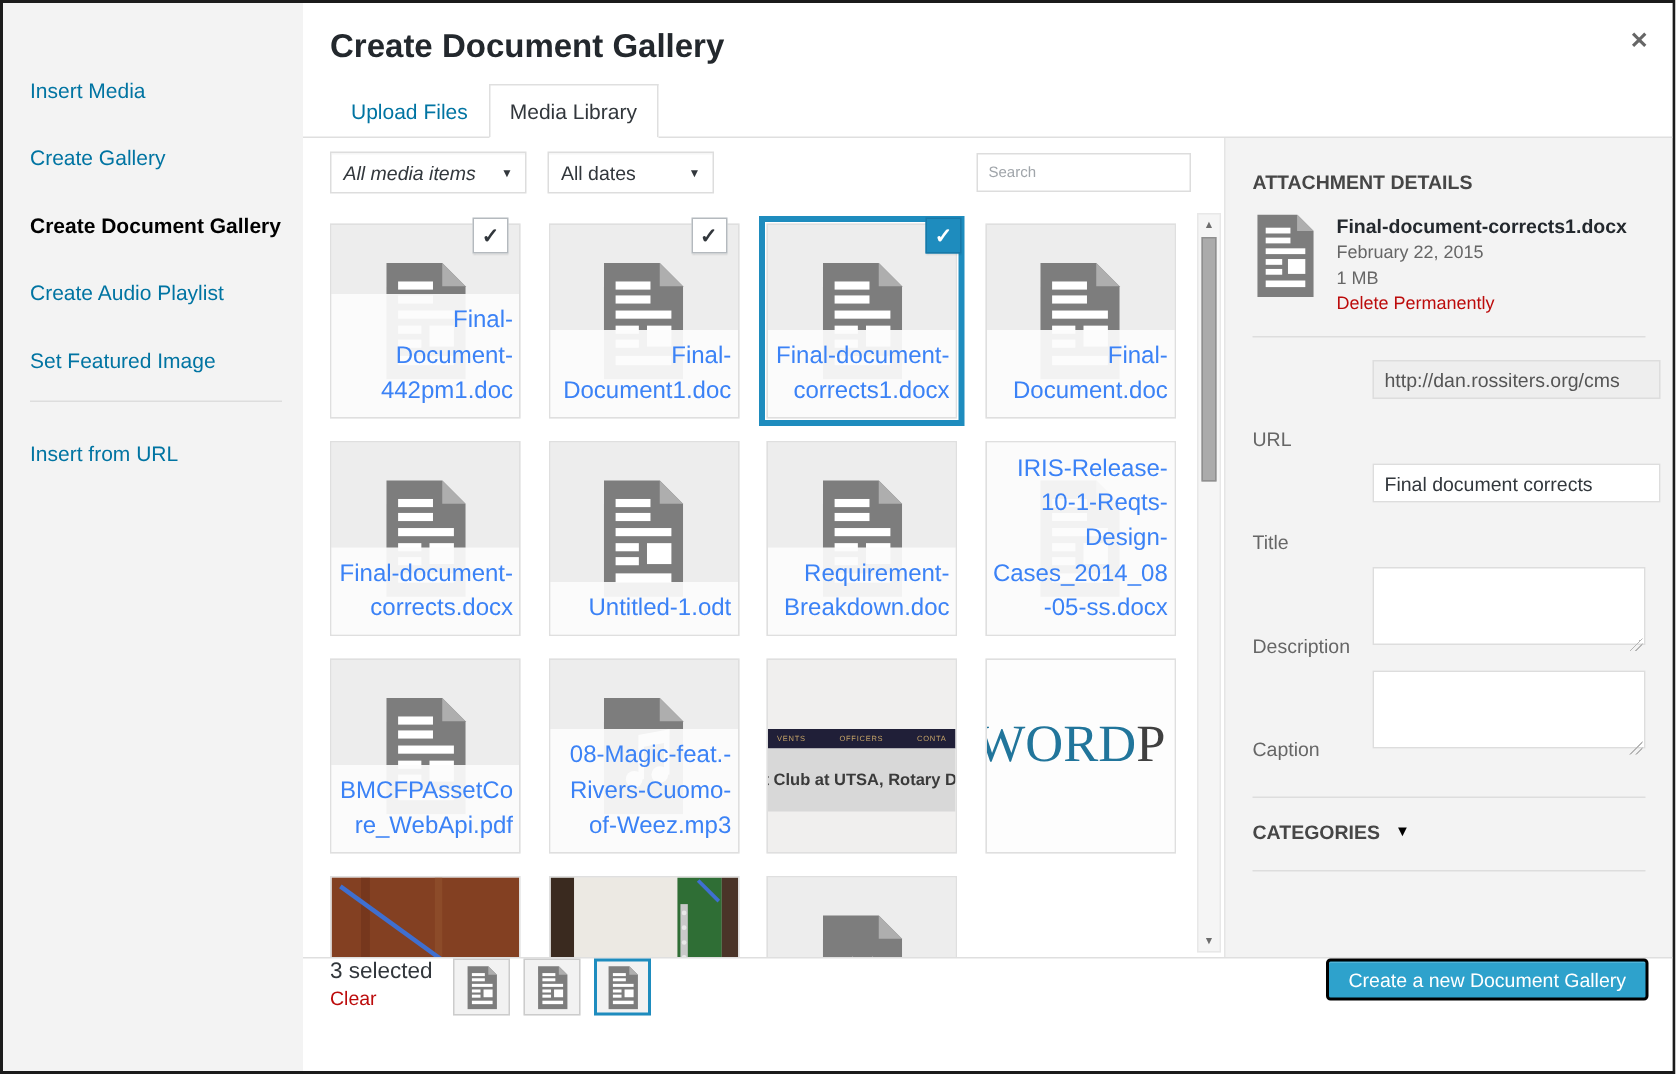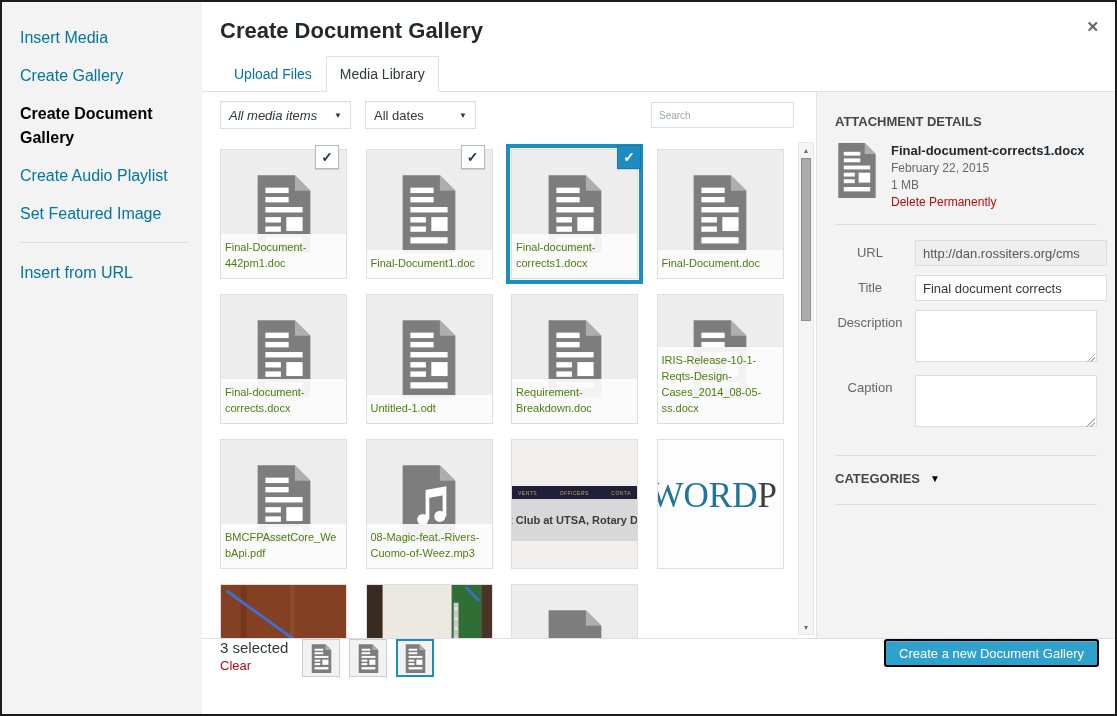--- a/index.html
+++ b/index.html
@@ -2,21 +2,21 @@
 <html><head>
 <meta charset="utf-8">
 <style>
   * { box-sizing: border-box; margin: 0; padding: 0; }
   html,body { background:#fff; }
   body { font-family:"Liberation Sans", sans-serif; color:#444; }
   .window { width:1117px; height:716px; border:2px solid #1b1b1b; display:flex; background:#fff; overflow:hidden; }
 
   
   .sidebar { width:200px; background:#f3f3f3; padding:24px 14px 0 18px; flex-shrink:0; }
-  .menu-item { font-size:16px; color:#0074a2; margin-bottom:14px; line-height:1.5; cursor:pointer; }
+  .menu-item { font-size:14px; color:#0074a2; margin-bottom:14px; line-height:1.5; cursor:pointer;margin-top:24px; }
   .menu-item.active { color:#000; font-weight:bold; }
   .sidebar hr { border:none; border-top:1px solid #ddd; margin:16px 0 18px 0; }
 
   
   .main { flex:1; display:flex; flex-direction:column; min-width:0; }
 
   .header { height:90px; position:relative; border-bottom:1px solid #dfdfdf; background:#fff; flex-shrink:0; }
   .modal-title { font-size:22px; font-weight:bold; color:#23282d; padding:16px 0 0 18px; }
   .close-btn { position:absolute; top:16px; right:16px; font-size:15px; color:#666; cursor:pointer; font-weight:bold; }
   .tabs { position:absolute; left:18px; bottom:-1px; display:flex; }
@@ -33,22 +33,22 @@
   .select-box .caret { margin-left:auto; font-size:8px; color:#32373c; padding-left:14px; }
   .select-media { width:131px;font-style:italic; } .select-date { width:111px; }
   .search-input { margin-left:auto; width:143px; height:26px; border:1px solid #ddd; font-size:10px; padding:0 7px;
                   color:#32373c; font-family:"Liberation Sans", sans-serif; }
   .search-input::placeholder { color:#a0a5aa; }
 
   .grid { display:grid; grid-template-columns:repeat(4,127px); column-gap:18.5px; row-gap:15px; padding:20px 0 0 18px; }
   .tile { width:127px; height:130px; position:relative; border:1px solid #dfdfdf; background:#ededed; cursor:pointer; }
   .tile.selected { box-shadow:0 0 0 1px #fff, 0 0 0 5px #1e8cbe; }
   .thumb { width:100%; height:100%; display:flex; align-items:center; justify-content:center; overflow:hidden; position:relative; background:#ededed; }
-  .filename { position:absolute; left:0; right:0; bottom:0; background:rgba(252,252,252,0.92); font-size:11px; color:#4d7c0f;
-              text-align:left; padding:6px 4px; line-height:1.45; word-wrap:break-word; overflow-wrap:break-word; }
+  .filename { position:absolute; left:0; right:0; bottom:0; background:rgba(252,252,252,0.92); font-size:16px; color:#3b82f6;
+              text-align:right; padding:6px 4px; line-height:1.45; word-wrap:break-word; overflow-wrap:break-word; }
   .check { position:absolute; top:-5px; right:7px; width:24px; height:24px; background:#fff; border:1px solid #b4b9be;
            color:#32373c; font-size:14px; font-weight:bold; display:flex; align-items:center; justify-content:center;
            box-shadow:0 1px 1px rgba(0,0,0,0.1); cursor:pointer; }
   .tile.selected .check { right:-4px; background:#1e8cbe; border-color:#1779a8; color:#fff; }
 
   
   .site-shot { background:#f0efee; display:block; }
   .site-top { height:46px; }
   .site-nav { height:13px; background:#201f38; display:flex; justify-content:space-between; align-items:center; padding:0 6px; }
   .site-nav span { font-size:5px; color:#c5a468; letter-spacing:0.5px; }
@@ -68,21 +68,21 @@
   
   .details { width:299px; background:#f3f3f3; border-left:1px solid #e5e5e5; padding:22px 18px 0 18px; flex-shrink:0; overflow:hidden; }
   .details h2 { font-size:13px; font-weight:bold; color:#464646; margin-bottom:14px; }
   .att-info { display:flex; }
   .att-thumb { width:44px; flex-shrink:0; margin-right:12px; }
   .att-meta .fname { font-size:13px; font-weight:bold; color:#23282d; margin-bottom:3px; }
   .att-meta .meta-line { font-size:12px; color:#666; margin-bottom:3px; }
   .delete-link { font-size:12px; color:#bc0b0b; cursor:pointer; }
   .details hr { border:none; border-top:1px solid #ddd; margin:15px 0; }
   .form-row { display:flex; margin-bottom:9px; }
-  .form-row label { width:80px; flex-shrink:0; text-align:center; padding:5px 10px 0 0; font-size:13px; color:#666; }
+  .form-row label { width:80px; flex-shrink:0; text-align:left; padding:5px 10px 0 0; font-size:13px; color:#666;margin-top:40px; }
   .form-row input, .form-row textarea { flex:1; border:1px solid #ddd; background:#fff; font-size:13px; color:#32373c;
        padding:4px 7px; font-family:"Liberation Sans", sans-serif; }
   .form-row input { height:26px; }
   .form-row input[readonly] { background:#eee; color:#555; }
   .ta-wrap { flex:1; position:relative; }
   .ta-wrap textarea { width:100%; height:52px; resize:none; }
   .grip { position:absolute; right:2px; bottom:4px; width:9px; height:9px;
           background:linear-gradient(135deg, transparent 0 50%, #b6b6b6 50% 57%, transparent 57% 72%, #b6b6b6 72% 79%, transparent 79%); }
   .cat-head { font-size:13px; font-weight:bold; color:#464646; display:flex; align-items:center; cursor:pointer; }
   .cat-head .tri { margin-left:10px; font-size:10px; color:#000; }

